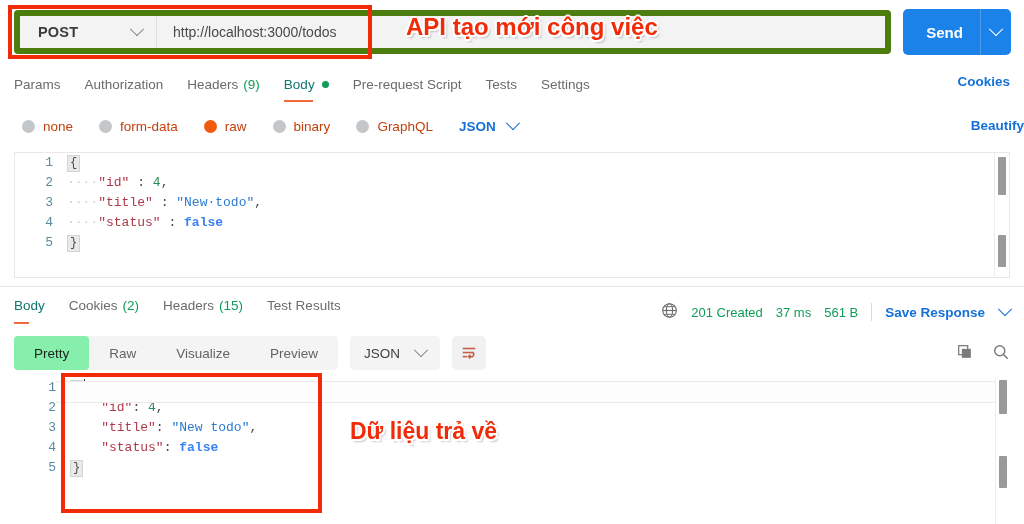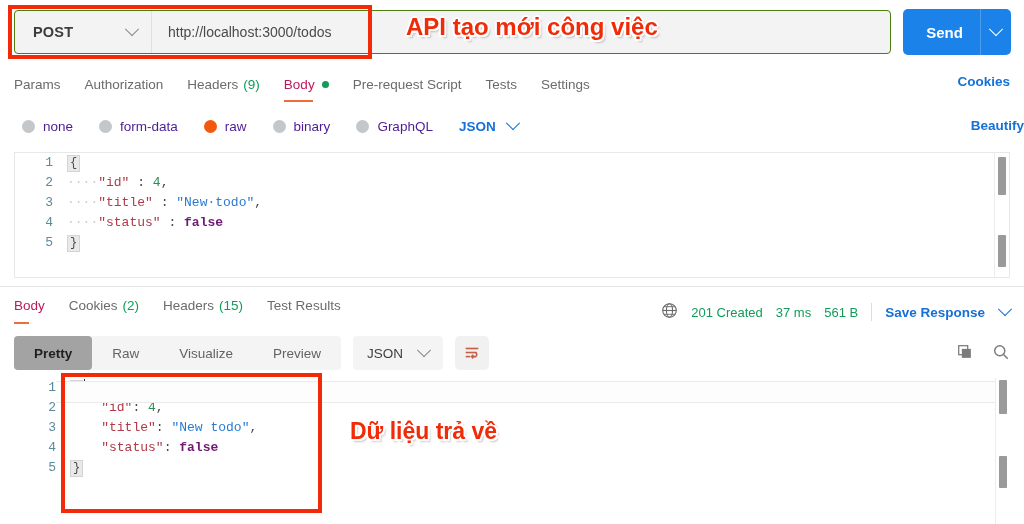--- a/index.html
+++ b/index.html
@@ -22,21 +22,21 @@
     position: absolute;
     left: 0; top: 0;
     width: 1024px; height: 62px;
     box-sizing: border-box;
   }
   .url-field {
     position: absolute;
     left: 14px; top: 10px;
     width: 877px; height: 44px;
     background: #f3f3f3;
-    border: 1px solid #4d7c0f;
+    border: 6px solid #4d7c0f;
     border-radius: 4px;
     box-sizing: border-box;
     display: flex;
     align-items: stretch;
   }
   .method-box {
     width: 137px;
     display: flex;
     align-items: center;
     justify-content: space-between;
@@ -141,21 +141,21 @@
   .rtab {
     position: relative;
     height: 36px;
     display: flex;
     align-items: center;
     margin-right: 24px;
     font-size: 13.5px;
     color: #6b6b6b;
     cursor: pointer;
   }
-  .rtab.active { color: #be185d; font-weight: normal; }
+  .rtab.active { color: #0f766e; font-weight: normal; }
   .rtab.active::after {
     content: "";
     position: absolute;
     left: 0; right: 16px; bottom: 0;
     height: 2px;
     background: #f26b3a;
   }
   .rtab .count { color: #0f9d58; margin-left: 5px; }
   .green-dot {
     width: 7px; height: 7px;
@@ -180,21 +180,21 @@
     display: flex;
     align-items: center;
     padding-left: 22px;
     box-sizing: border-box;
   }
   .radio-item {
     display: flex;
     align-items: center;
     margin-right: 26px;
     font-size: 13.5px;
-    color: #4c1d95;
+    color: #c2410c;
     cursor: pointer;
   }
   .radio-dot {
     width: 13px; height: 13px;
     border-radius: 50%;
     background: #c4c7ca;
     margin-right: 8px;
   }
   .radio-item.sel .radio-dot { background: #f2590e; }
   .json-select {
@@ -233,21 +233,21 @@
     text-align: right;
     padding-right: 14px;
     box-sizing: border-box;
     color: #5a8a9e;
     flex-shrink: 0;
   }
   .code-text { flex: 1; }
   .k-key { color: #b03a48; }
   .k-num { color: #2e8b57; }
   .k-str { color: #2b7bd1; }
-  .k-bool { color: #701a75; font-weight: bold; }
+  .k-bool { color: #3b82f6; font-weight: bold; }
   .k-punc { color: #4a4a4a; }
   .k-dot { color: #cfcfcf; }
   .brace {
     display: inline-block;
     background: #e9e9e9;
     border: 1px solid #d4d4d4;
     color: #4a4a4a;
     line-height: 13px;
     padding: 1px 2px;
     font-size: 12px;
@@ -310,23 +310,23 @@
     height: 34px;
     padding: 0 20px;
     display: flex;
     align-items: center;
     font-size: 13.5px;
     color: #636363;
     border-radius: 4px;
     cursor: pointer;
   }
   .seg-item.active {
-    background: #a3a3a3;
+    background: #86efac;
     color: #1f1f1f;
-    font-weight: bold;
+    font-weight: normal;
   }
   .json-pill {
     height: 34px;
     margin-left: 12px;
     padding: 0 14px;
     background: #f4f4f4;
     border-radius: 4px;
     display: flex;
     align-items: center;
     font-size: 13.5px;

